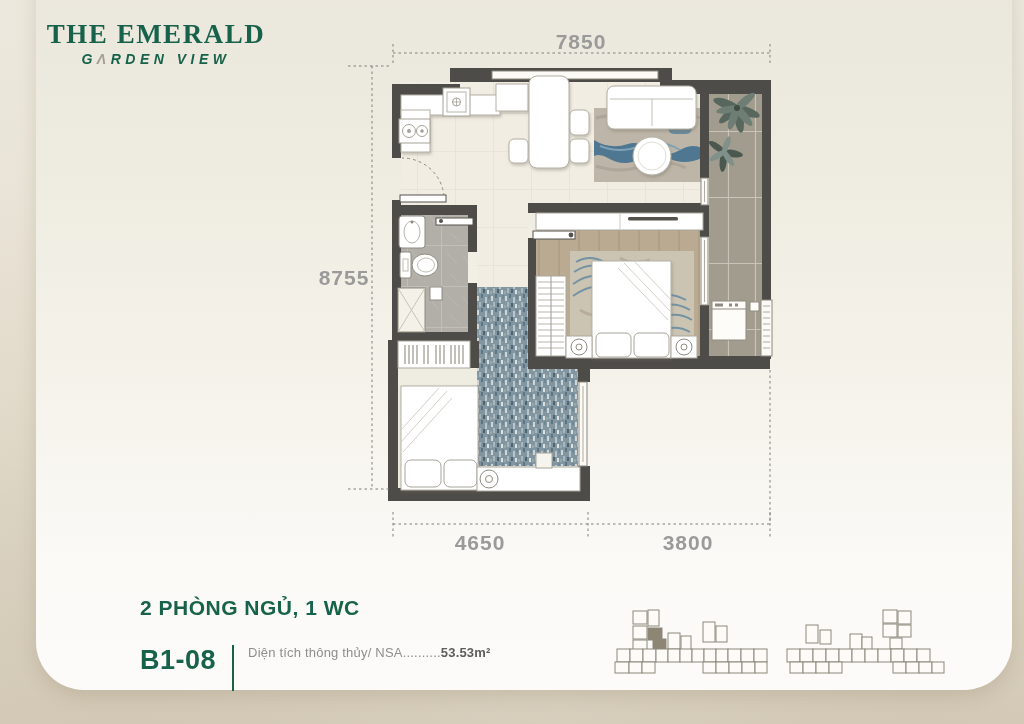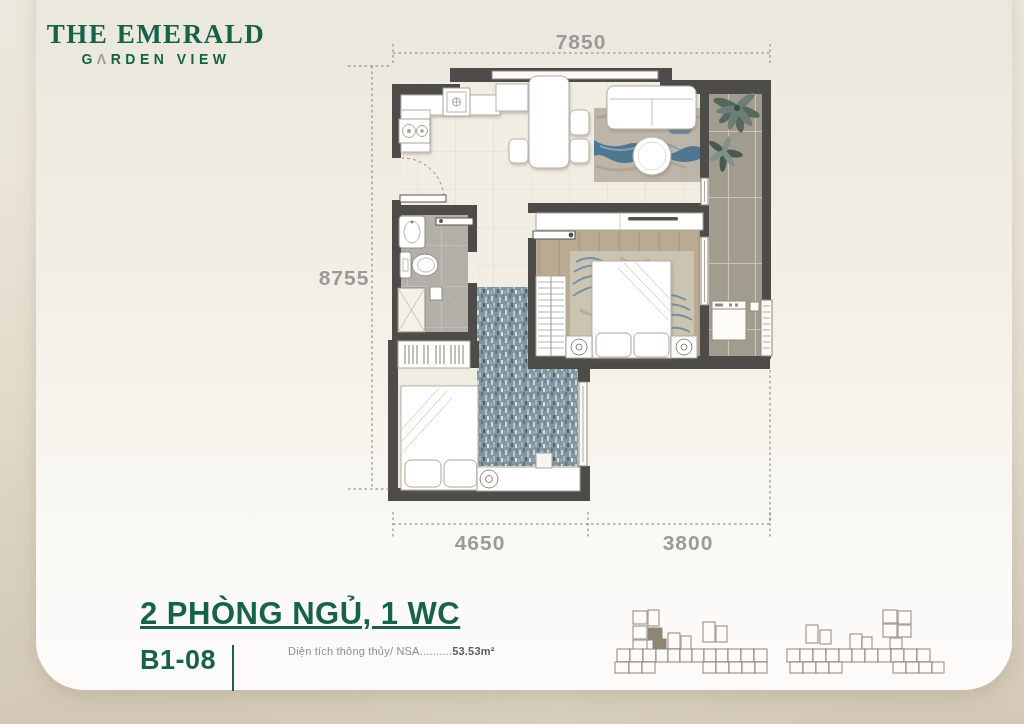--- a/index.html
+++ b/index.html
@@ -26,45 +26,46 @@
   }
   
   .logo{position:absolute;left:44px;top:20px;width:224px;text-align:center;}
   .logo-line1{
     font-family:"Liberation Serif",serif;font-weight:bold;font-size:27px;
     color:var(--brand-green);letter-spacing:1.5px;line-height:1.05;
   }
   .logo-line2{
     font-weight:bold;font-size:14px;letter-spacing:4.5px;color:var(--brand-green);
     margin-top:3px;
+    font-style:italic;
   }
   .logo-line2 .mark{color:#a49e92;font-weight:bold;}
   .logo-tagline{
     font-family:"DejaVu Serif",serif;font-style:italic;font-size:13px;
     color:#2a7457;margin-top:4px;letter-spacing:0.5px;
   }
   
   .dim{
     position:absolute;color:var(--dimension-gray);font-weight:bold;
     font-size:21px;letter-spacing:1px;text-align:center;
   }
   #dim-top{left:539px;top:30px;width:84px;}
   #dim-left{left:314px;top:266px;width:60px;}
   #dim-bl{left:438px;top:531px;width:84px;}
   #dim-br{left:646px;top:531px;width:84px;}
   
   .unit-title{
     position:absolute;left:140px;top:596px;
-    font-size:31px;font-weight:bold;color:var(--brand-green);letter-spacing:0.5px;text-decoration:underline;
+    font-size:21px;font-weight:bold;color:var(--brand-green);letter-spacing:0.5px;
   }
   .unit-row{position:absolute;left:140px;top:645px;display:flex;}
   .unit-code{font-size:27px;font-weight:bold;color:var(--brand-green);letter-spacing:0.5px;}
   .unit-divider{width:2px;height:46px;background:var(--brand-green);margin:0 14px 0 16px;}
   .area-lines{display:flex;flex-direction:column;gap:3px;}
-  .area-line{font-size:11px;color:#8e8e8e;letter-spacing:0.2px;margin-left:40px;}
+  .area-line{font-size:13px;color:#8e8e8e;letter-spacing:0.2px;}
   .area-value{font-weight:bold;color:#5d5d5d;}
   
   svg.plan{position:absolute;left:0;top:0;}
 </style>
 </head>
 <body>
 
 <div class="card"></div>
 
 <div class="logo">

